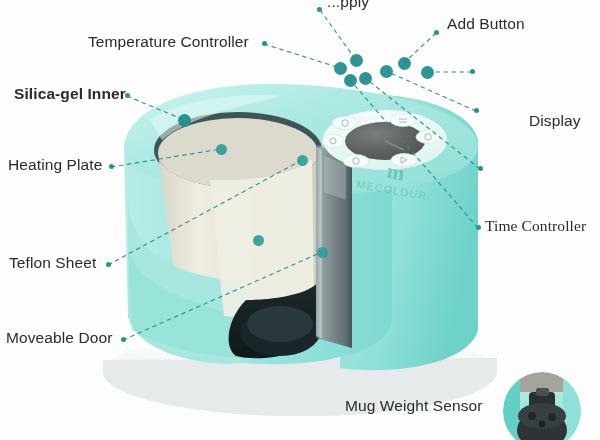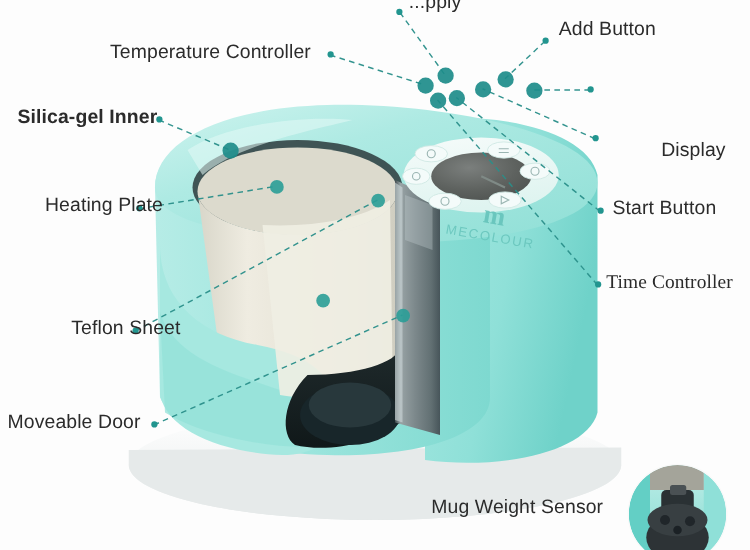--- a/index.html
+++ b/index.html
@@ -204,24 +204,23 @@
   <div class="dot mid" style="left:216px;top:144px;"></div>
   <div class="dot mid" style="left:297px;top:155px;"></div>
   <div class="dot mid" style="left:317px;top:247px;"></div>
   <div class="dot mid" style="left:253px;top:235px;"></div>
 
   <div class="callout-label" style="left:327px;top:-6px;">...pply</div>
   <div class="callout-label" style="left:447px;top:16px;">Add Button</div>
   <div class="callout-label" style="left:88px;top:34px;">Temperature Controller</div>
   <div class="callout-label" style="left:14px;top:86px;font-weight:bold;">Silica-gel Inner</div>
   <div class="callout-label" style="left:487px;top:113px;margin-left:42px;">Display</div>
-  <div class="callout-label" style="left:8px;top:157px;margin-left:28px;">Heating Plate</div>
-  <div class="callout-label" style="left:490px;top:159px;">Start Button</div>
+  <div class="callout-label" style="left:8px;top:157px;">Heating Plate</div>
   <div class="callout-label" style="left:485px;top:218px;font-family:Liberation Serif, serif;">Time Controller</div>
-  <div class="callout-label" style="left:9px;top:255px;margin-left:48px;">Teflon Sheet</div>
+  <div class="callout-label" style="left:9px;top:255px;">Teflon Sheet</div>
   <div class="callout-label" style="left:345px;top:398px;">Mug Weight Sensor</div>
   <div class="callout-label" style="left:6px;top:330px;">Moveable Door</div>
 
   <div class="inset-circle" style="left:503px;top:372px;width:78px;height:78px;">
     <svg width="78" height="78" viewBox="0 0 78 78">
       <defs>
         <clipPath id="insetClip">
             <circle cx="39" cy="39" r="39"></circle>
           </clipPath>
         <linearGradient id="insetBg" x1="0" y1="0" x2="0" y2="1">

